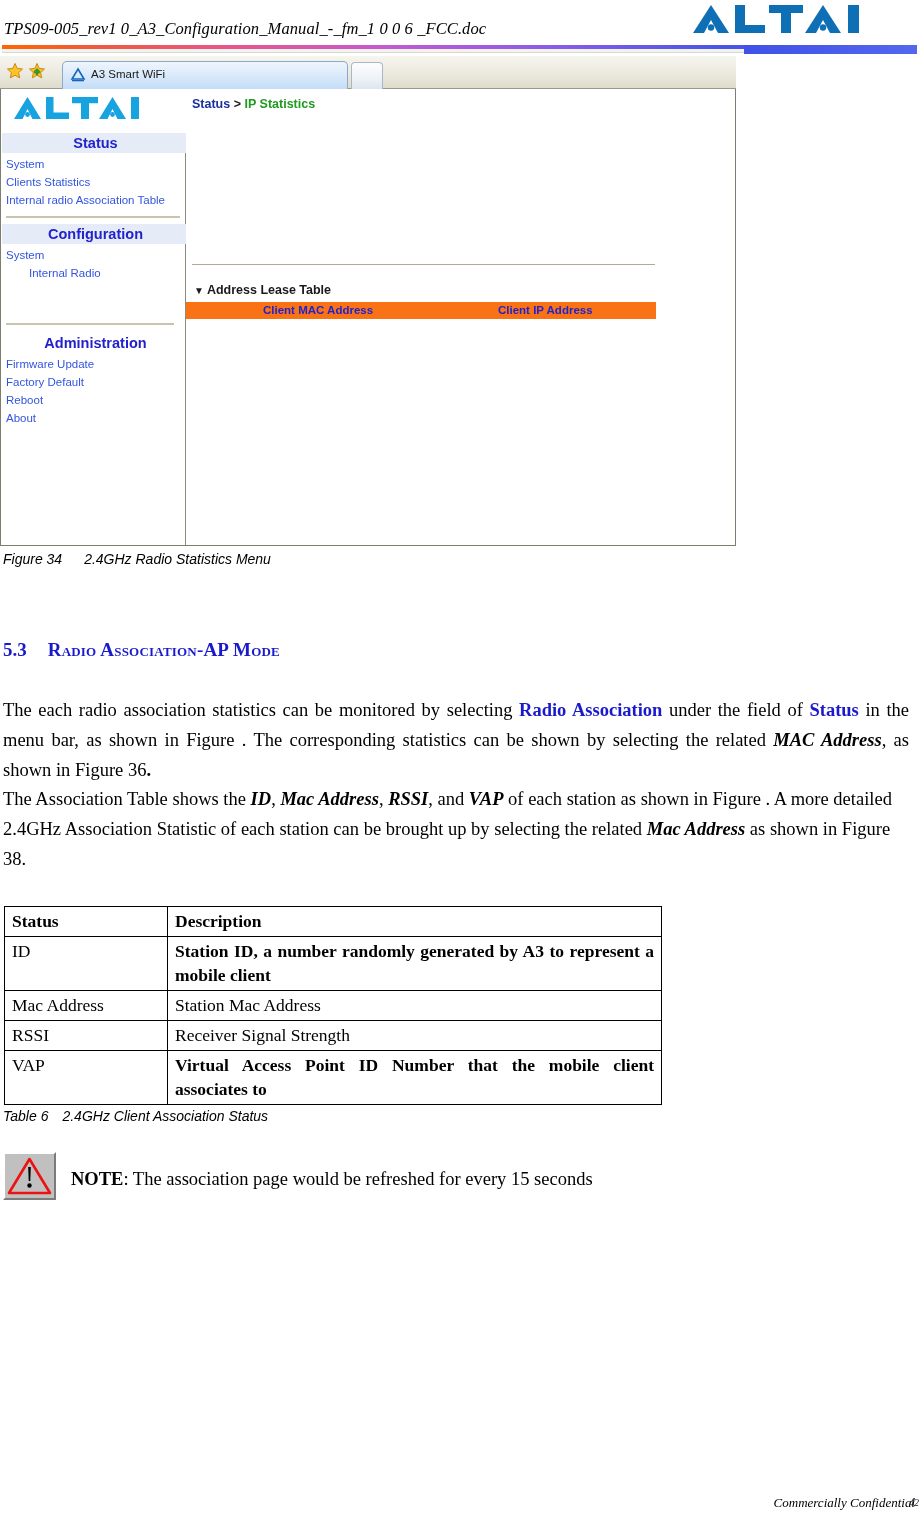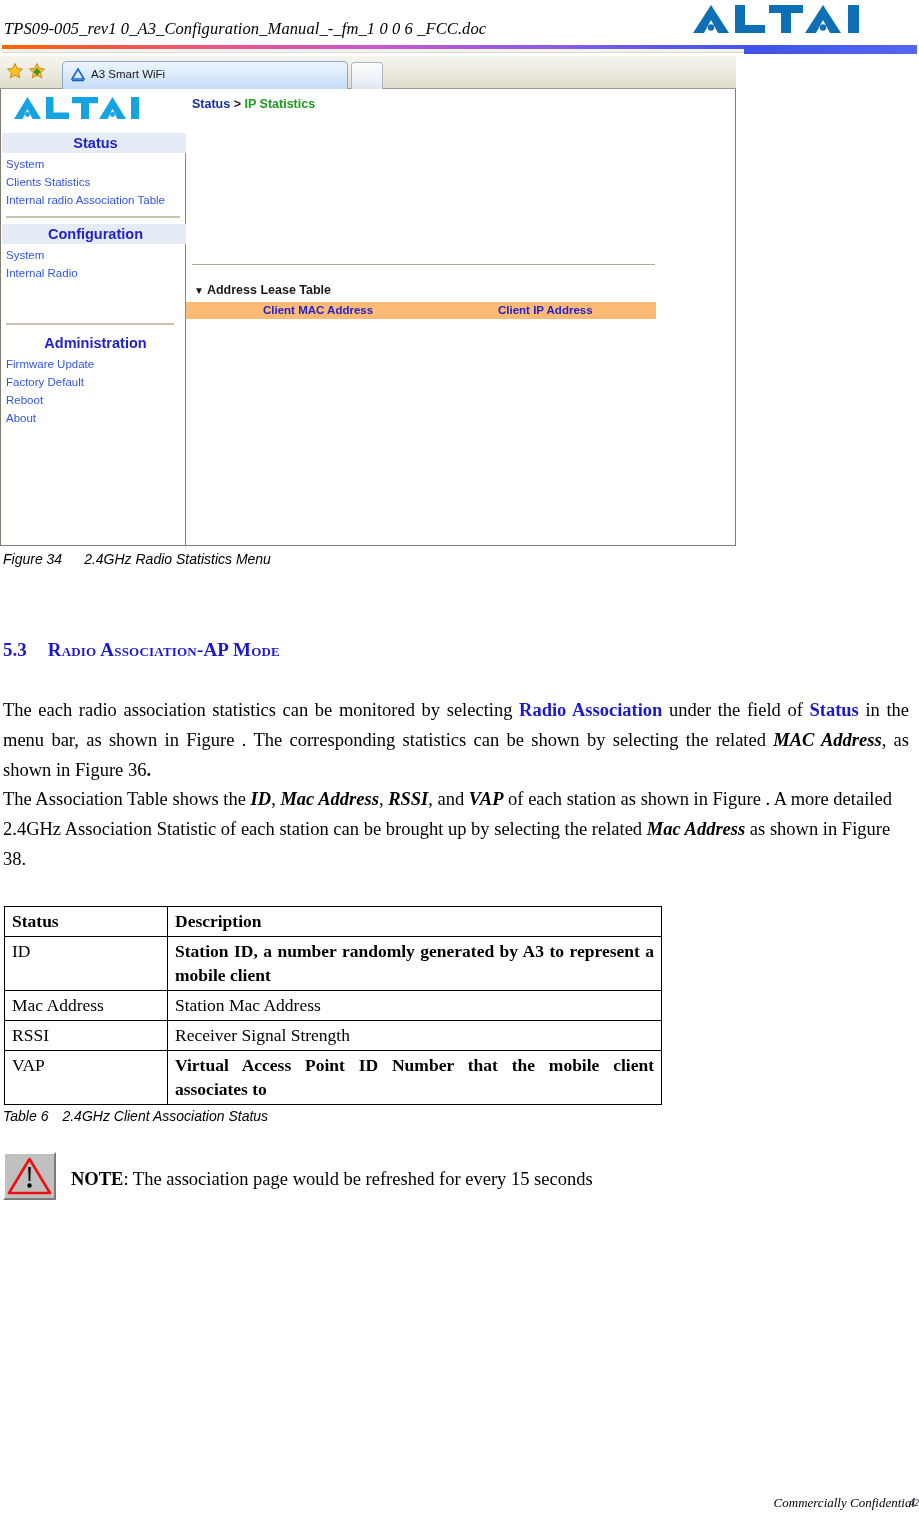--- a/index.html
+++ b/index.html
@@ -207,21 +207,21 @@
   #section-caret-icon {
     display: inline-block;
     margin-right: 3px;
     font-size: 10px;
     color: #1a1a1a;
   }
   #lease-table-header {
     position: absolute;
     left: 185px; top: 213px;
     width: 470px; height: 17px;
-    background: #fdba74;
+    background: #f97316;
   }
   #lease-table-header .col-head {
     position: absolute;
     top: 2px;
     font-family: "Liberation Sans", sans-serif;
     font-size: 11.5px;
     font-weight: bold;
     color: #2222cc;
     white-space: nowrap;
   }
@@ -442,21 +442,21 @@
     <div id="sidebar">
 
       <div class="nav-group-title" style="top:0px;">Status</div>
       <div class="nav-link" style="top:24px;">System</div>
       <div class="nav-link" style="top:42px;">Clients Statistics</div>
       <div class="nav-link" style="top:60px;">Internal radio Association Table</div>
       <div class="nav-sep" style="left:4px; top:83px; width:174px;"></div>
 
       <div class="nav-group-title" style="top:91px;">Configuration</div>
       <div class="nav-link" style="top:115px;">System</div>
-      <div class="nav-link" style="top:133px;">Internal Radio</div>
+      <div class="nav-link" style="top:133px;margin-left:23px;">Internal Radio</div>
       <div class="nav-sep" style="left:4px; top:190px; width:168px;"></div>
 
       <div class="nav-group-title" style="top:200px; background:transparent;">Administration</div>
       <div class="nav-link" style="top:224px;">Firmware Update</div>
       <div class="nav-link" style="top:242px;">Factory Default</div>
       <div class="nav-link" style="top:260px;">Reboot</div>
       <div class="nav-link" style="top:278px;">About</div>
     </div>
 
     <div id="content-rule"></div>

